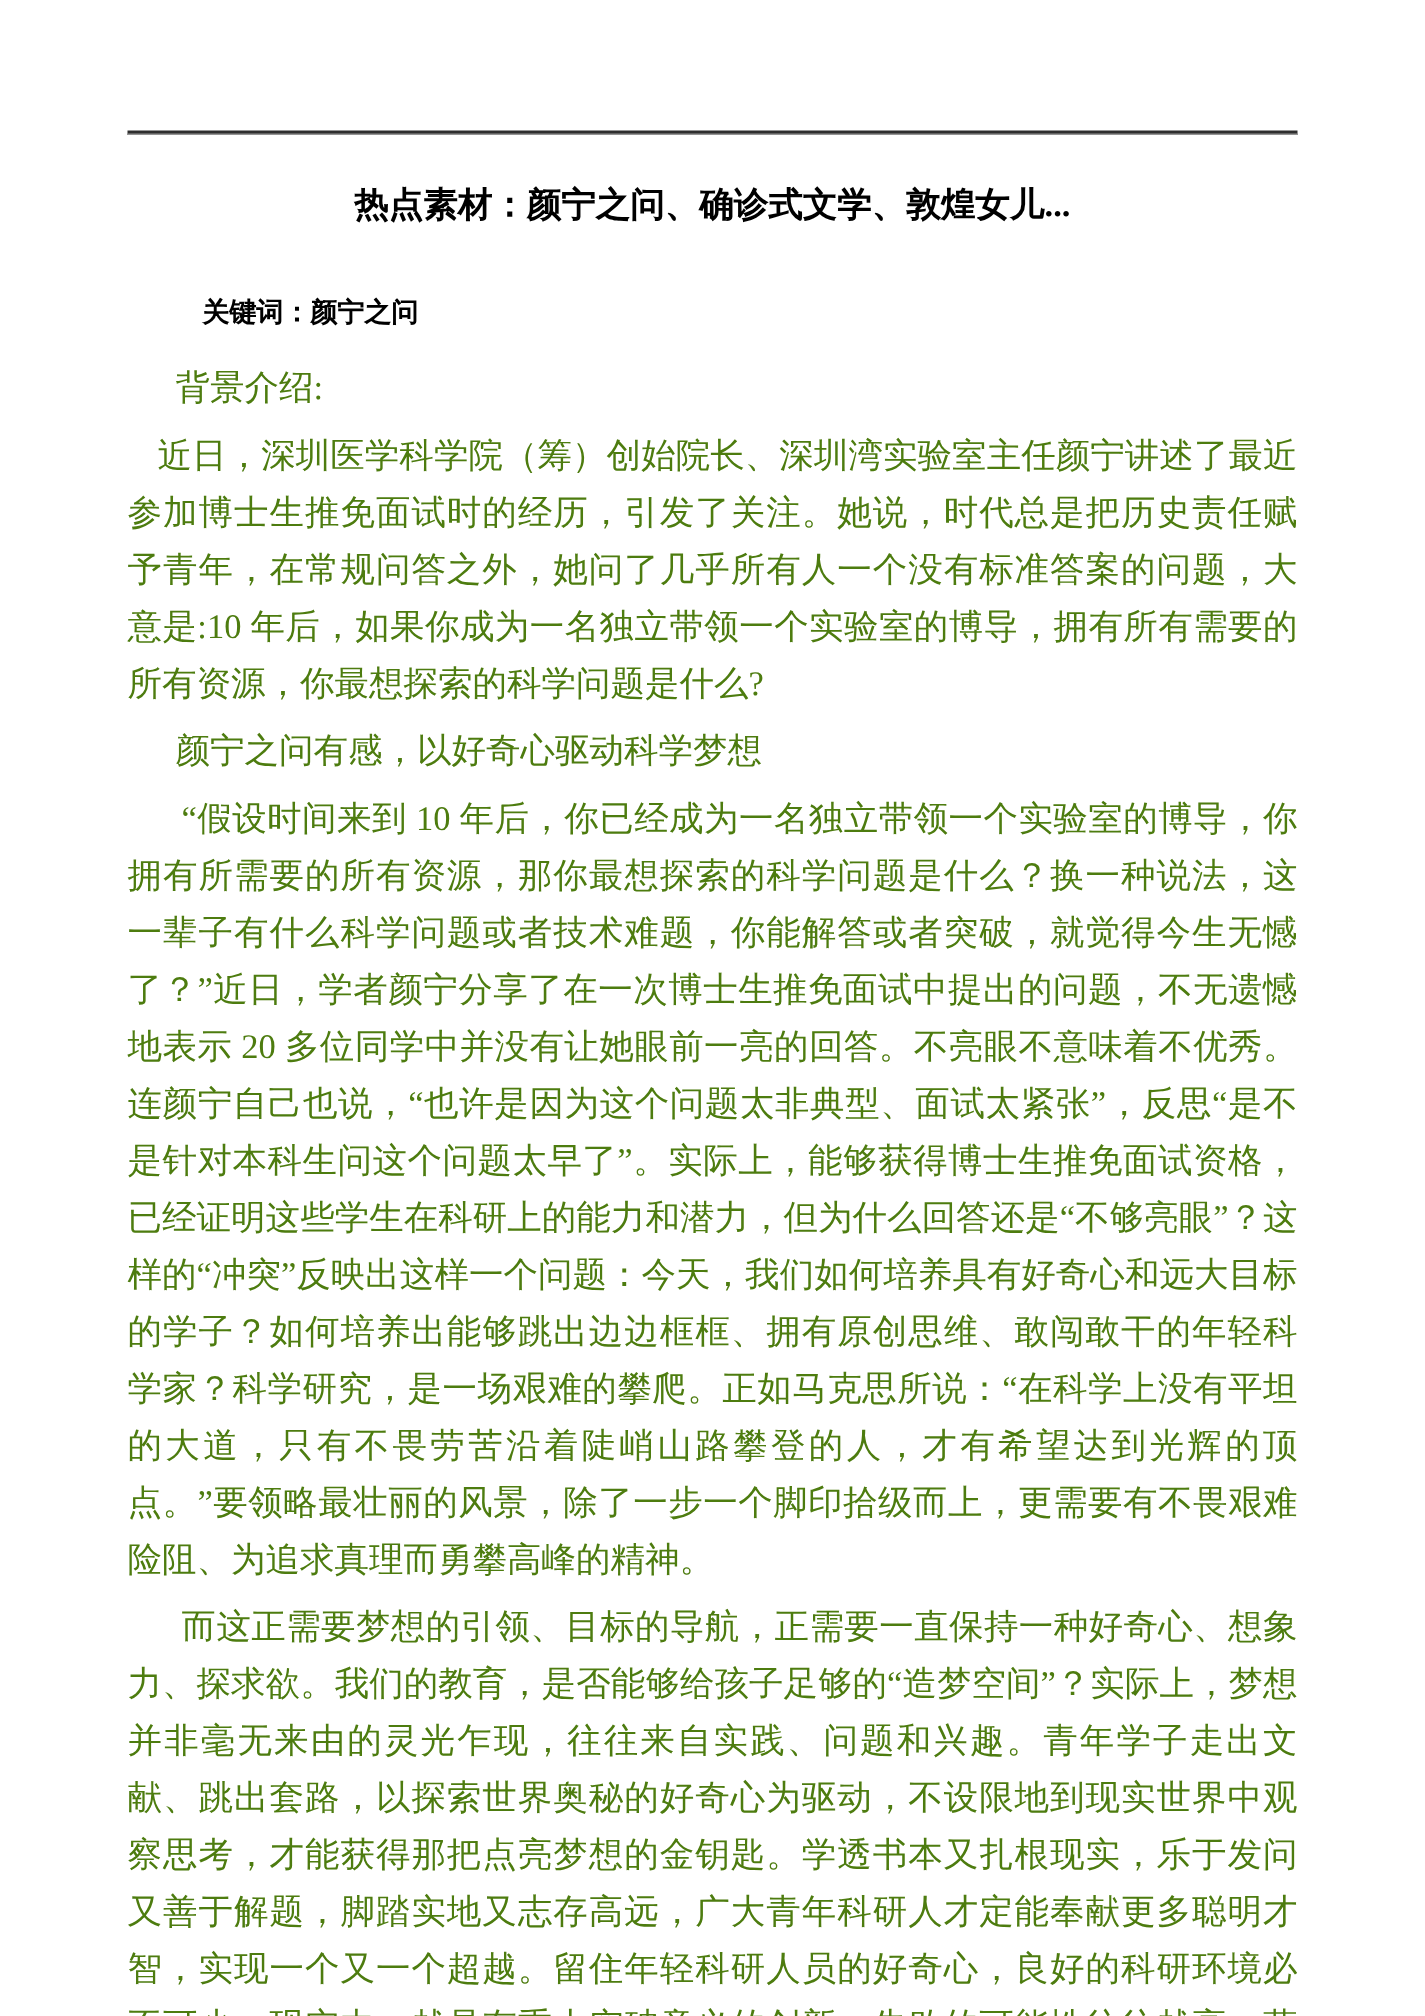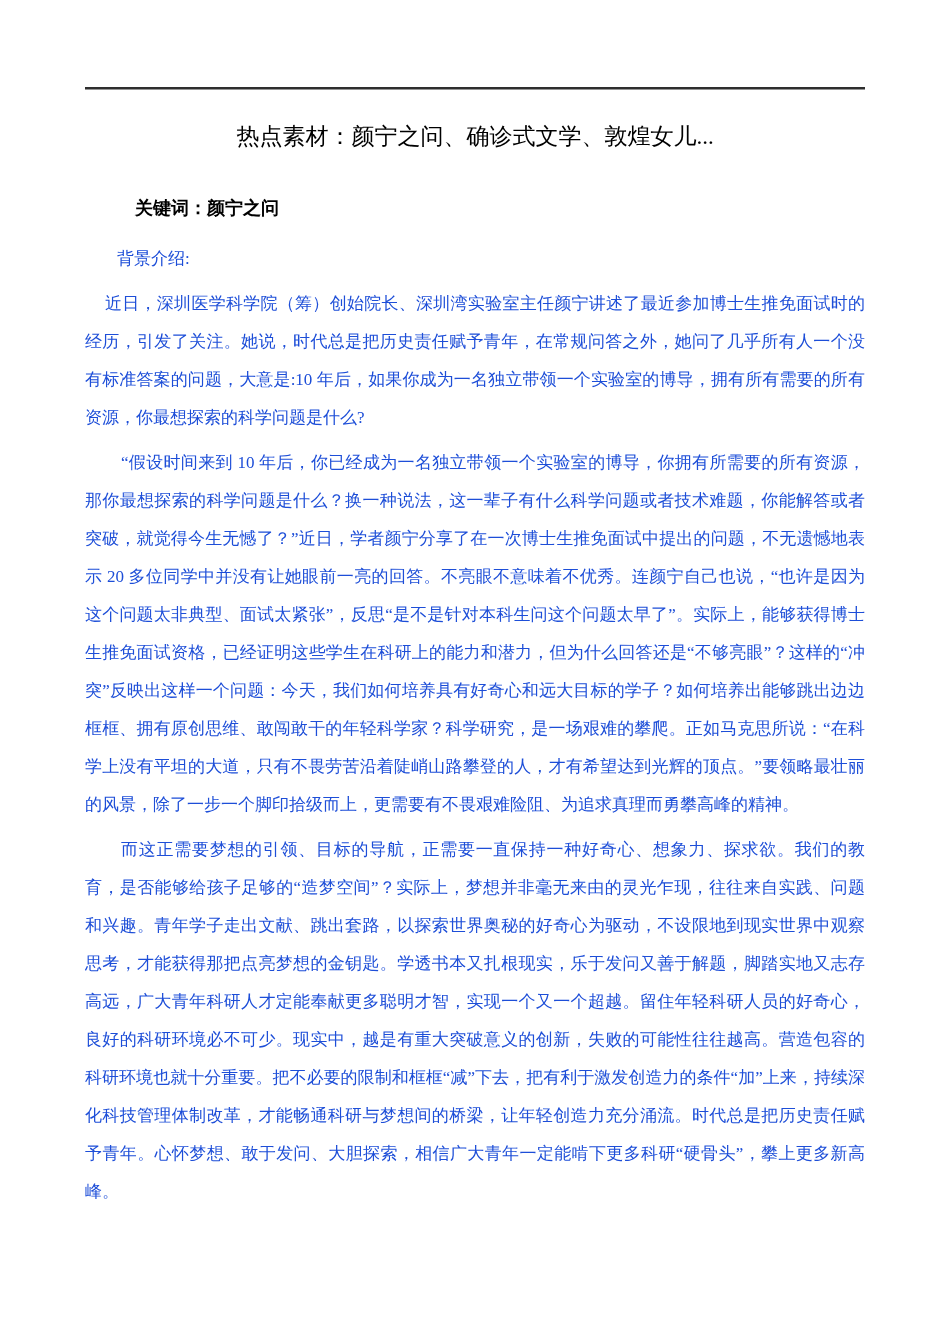--- a/index.html
+++ b/index.html
@@ -23,37 +23,37 @@
     margin-top: 87px;
     height: 2px;
     background: #2e2e2e;
     border-bottom: 1px solid #949494;
   }
   .doc-title {
     margin-top: 30px;
     text-align: center;
     font-size: 23px;
     line-height: 34px;
-    font-weight: normal;
+    font-weight: bold;
     color: #000000;
   }
   .keywords {
     margin-top: 42px;
     margin-left: 50px;
     font-size: 18px;
     line-height: 24px;
     font-weight: bold;
     color: #000000;
   }
   .page p {
-    font-size: 17px;
+    font-size: 23px;
     line-height: 38px;
     text-align: justify;
     margin: 7px 0;
-    color: #1d4ed8;
+    color: #4d7c0f;
   }
   p.p-intro   { text-indent: 32px; margin-top: 20px; }
   p.p-first   { text-indent: 20px; }
   p.p-subhead { text-indent: 32px; }
   p.p-body    { text-indent: 36px; }
 </style>
 </head>
 <body>
 
 <div class="page">
@@ -61,18 +61,19 @@
   <div class="header-rule"></div>
 
   <div class="doc-title">热点素材：颜宁之问、确诊式文学、敦煌女儿...</div>
 
   <div class="keywords">关键词：颜宁之问</div>
 
   <p class="p-intro">背景介绍:</p>
 
   <p class="p-first">近日，深圳医学科学院（筹）创始院长、深圳湾实验室主任颜宁讲述了最近参加博士生推免面试时的经历，引发了关注。她说，时代总是把历史责任赋予青年，在常规问答之外，她问了几乎所有人一个没有标准答案的问题，大意是:10 年后，如果你成为一名独立带领一个实验室的博导，拥有所有需要的所有资源，你最想探索的科学问题是什么?</p>
 
+  <p class="p-subhead">颜宁之问有感，以好奇心驱动科学梦想</p>
 
   <p class="p-body">“假设时间来到 10 年后，你已经成为一名独立带领一个实验室的博导，你拥有所需要的所有资源，那你最想探索的科学问题是什么？换一种说法，这一辈子有什么科学问题或者技术难题，你能解答或者突破，就觉得今生无憾了？”近日，学者颜宁分享了在一次博士生推免面试中提出的问题，不无遗憾地表示 20 多位同学中并没有让她眼前一亮的回答。不亮眼不意味着不优秀。连颜宁自己也说，“也许是因为这个问题太非典型、面试太紧张”，反思“是不是针对本科生问这个问题太早了”。实际上，能够获得博士生推免面试资格，已经证明这些学生在科研上的能力和潜力，但为什么回答还是“不够亮眼”？这样的“冲突”反映出这样一个问题：今天，我们如何培养具有好奇心和远大目标的学子？如何培养出能够跳出边边框框、拥有原创思维、敢闯敢干的年轻科学家？科学研究，是一场艰难的攀爬。正如马克思所说：“在科学上没有平坦的大道，只有不畏劳苦沿着陡峭山路攀登的人，才有希望达到光辉的顶点。”要领略最壮丽的风景，除了一步一个脚印拾级而上，更需要有不畏艰难险阻、为追求真理而勇攀高峰的精神。</p>
 
   <p class="p-body">而这正需要梦想的引领、目标的导航，正需要一直保持一种好奇心、想象力、探求欲。我们的教育，是否能够给孩子足够的“造梦空间”？实际上，梦想并非毫无来由的灵光乍现，往往来自实践、问题和兴趣。青年学子走出文献、跳出套路，以探索世界奥秘的好奇心为驱动，不设限地到现实世界中观察思考，才能获得那把点亮梦想的金钥匙。学透书本又扎根现实，乐于发问又善于解题，脚踏实地又志存高远，广大青年科研人才定能奉献更多聪明才智，实现一个又一个超越。留住年轻科研人员的好奇心，良好的科研环境必不可少。现实中，越是有重大突破意义的创新，失败的可能性往往越高。营造包容的科研环境也就十分重要。把不必要的限制和框框“减”下去，把有利于激发创造力的条件“加”上来，持续深化科技管理体制改革，才能畅通科研与梦想间的桥梁，让年轻创造力充分涌流。时代总是把历史责任赋予青年。心怀梦想、敢于发问、大胆探索，相信广大青年一定能啃下更多科研“硬骨头”，攀上更多新高峰。</p>
 
 </div>
 
 </body></html>

